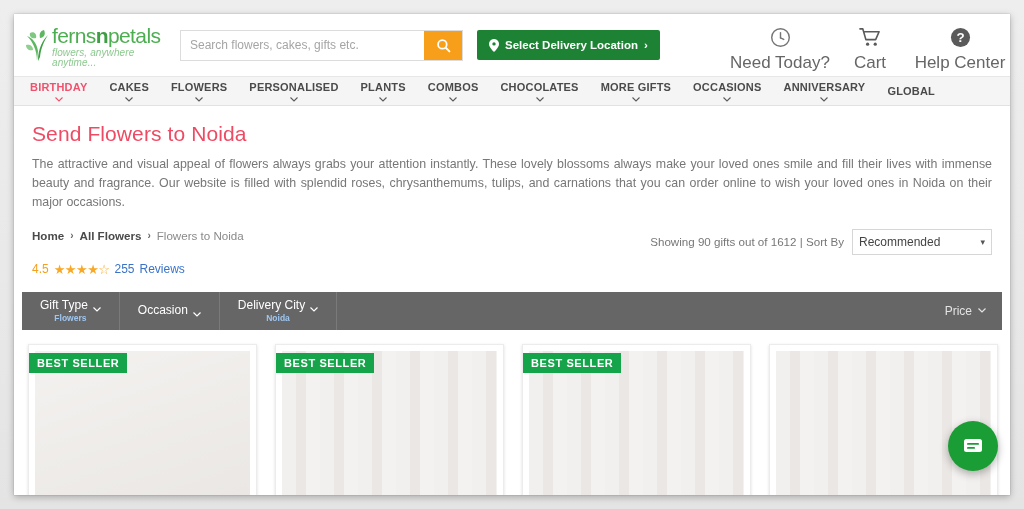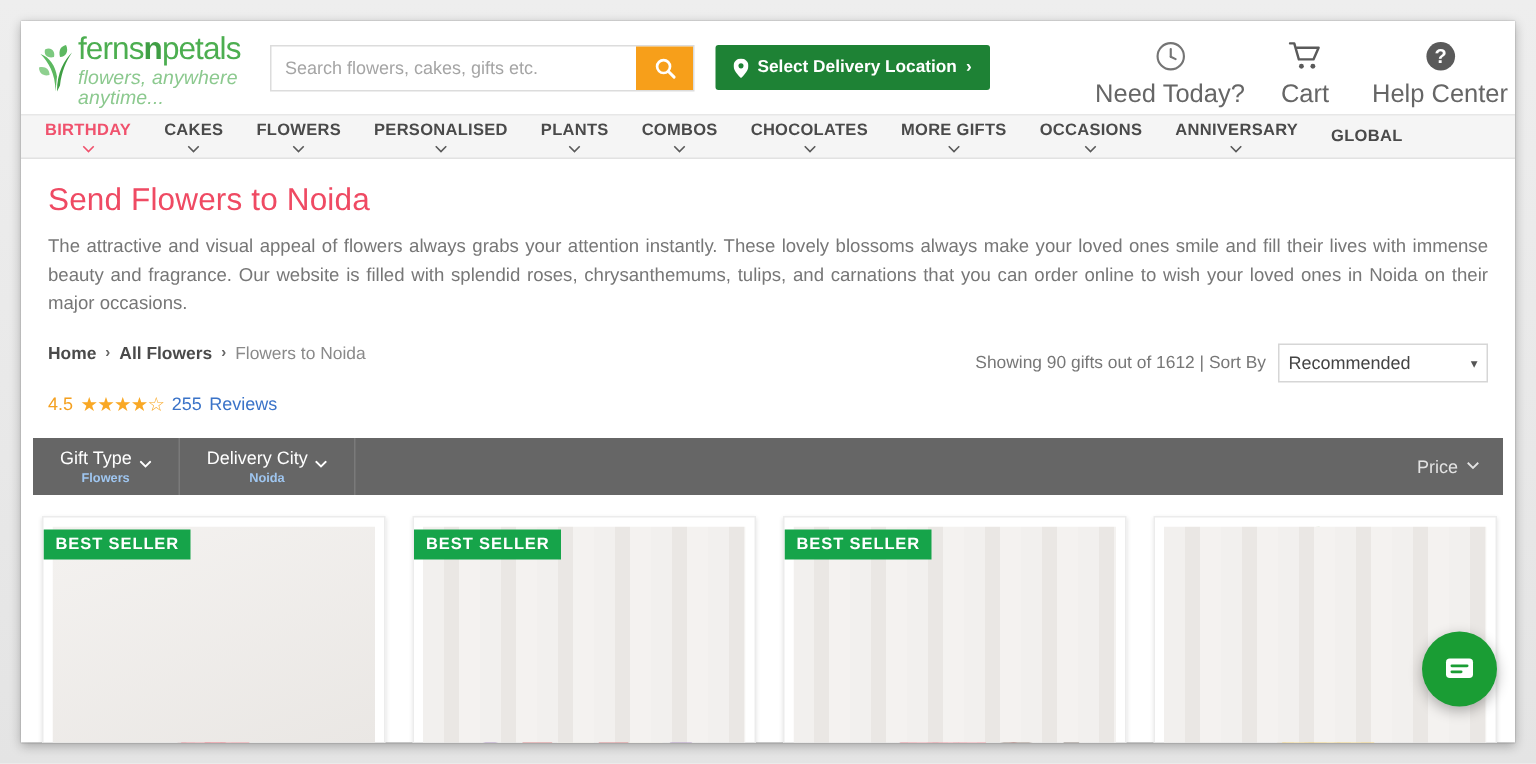--- a/index.html
+++ b/index.html
@@ -36,21 +36,21 @@
   }
   .logo-wrap { display: flex; align-items: center; width: 140px; flex: none; }
   .logo-mark { width: 26px; height: 36px; flex: none; margin-right: 2px; }
   .logo-text-wrap { line-height: 1; padding-top: 2px; }
   .logo-text {
     font-size: 21px; letter-spacing: -0.6px;
     color: #4cae50; font-weight: 400;
   }
   .logo-text b { font-weight: 700; color: #3f9e44; }
   .logo-tag {
-    font-size: 13px; color: #8cc98f; letter-spacing: .1px;
+    font-size: 10px; color: #8cc98f; letter-spacing: .1px;
     margin-top: 2px; font-style: italic;
   }
 
   .search-box {
     display: flex; align-items: stretch;
     width: 283px; height: 31px;
     margin-left: 16px;
     border: 1px solid #dcdcdc;
     background: #fff;
     flex: none;
@@ -404,20 +404,29 @@
 
     <div class="filter-bar">
       <div class="filter-item">
         <div class="fi-top">
           <span>Gift Type</span>
           <svg width="8" height="5" viewBox="0 0 8 5">
               <path d="M0.5 0.5L4 4L7.5 0.5" fill="none" stroke="#ffffff" stroke-width="1.2"></path>
             </svg>
         </div>
         <div class="fi-sub">Flowers</div>
+      </div>
+      <div class="filter-item">
+        <div class="fi-top">
+          <span>Occasion</span>
+          <svg width="8" height="5" viewBox="0 0 8 5">
+              <path d="M0.5 0.5L4 4L7.5 0.5" fill="none" stroke="#ffffff" stroke-width="1.2"></path>
+            </svg>
+        </div>
+        <div class="fi-sub"></div>
       </div>
       <div class="filter-item">
         <div class="fi-top">
           <span>Delivery City</span>
           <svg width="8" height="5" viewBox="0 0 8 5">
               <path d="M0.5 0.5L4 4L7.5 0.5" fill="none" stroke="#ffffff" stroke-width="1.2"></path>
             </svg>
         </div>
         <div class="fi-sub">Noida</div>
       </div>

